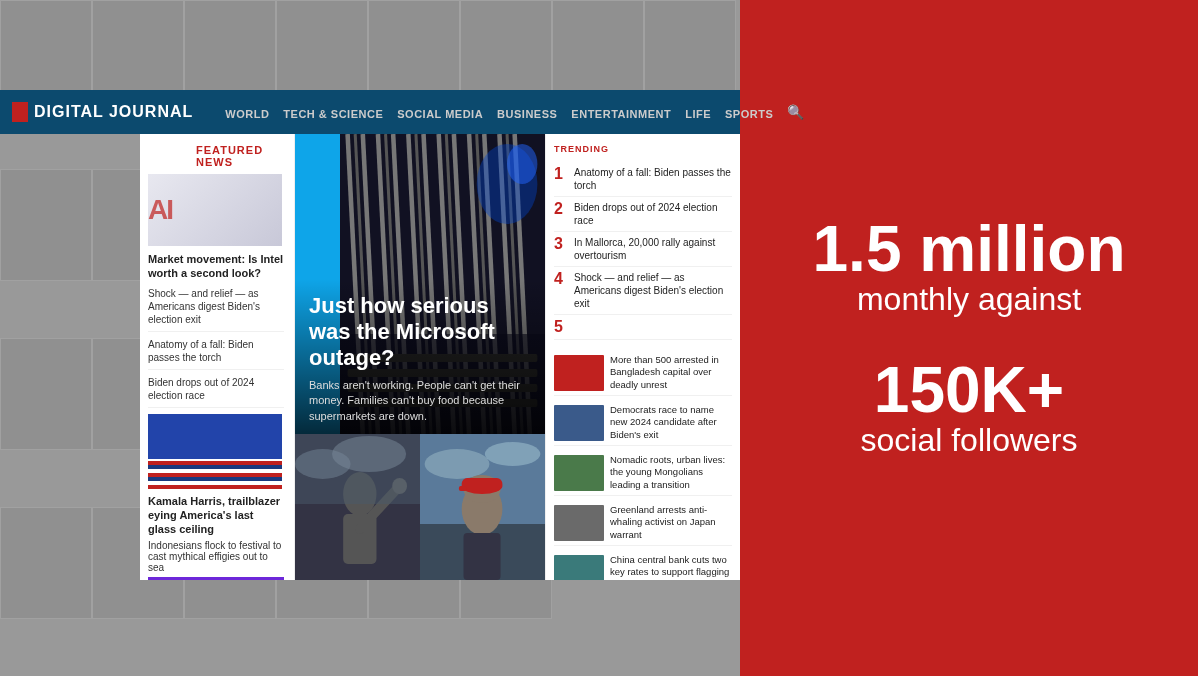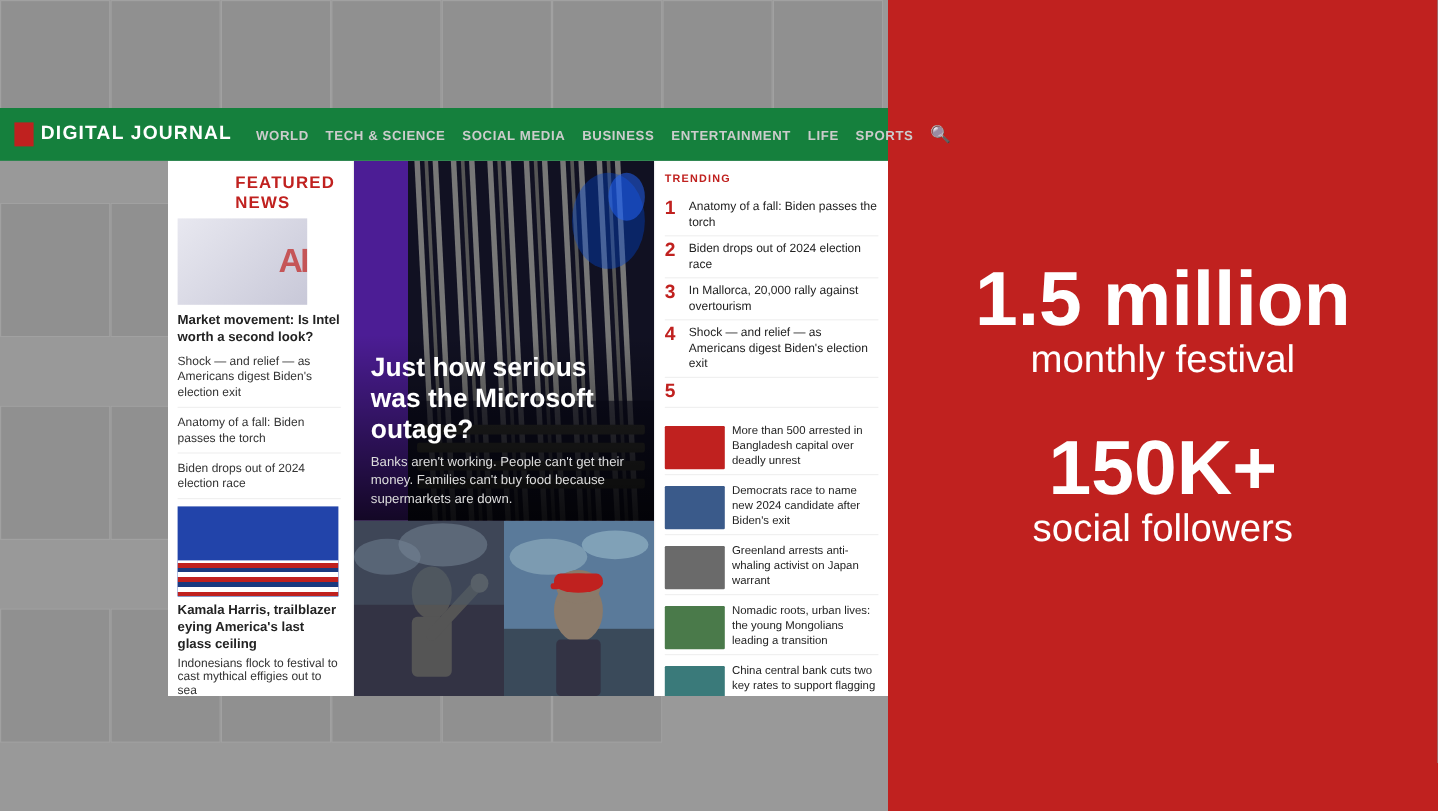--- a/index.html
+++ b/index.html
@@ -24,22 +24,22 @@
       display: flex; flex-direction: column; align-items: center; justify-content: center;
       gap: 40px;
     }
     .stat-block { text-align: center; color: white; }
     .stat-number { font-size: 64px; font-weight: 900; line-height: 1; }
     .stat-label { font-size: 32px; font-weight: 400; }
 
     
     .navbar {
       position: absolute; top: 90px; left: 0; width: 740px; height: 44px;
-      background: #15803d;
-      display: flex; align-items: center; padding: 0 12px; gap: 0;
+      background: #0c4a6e;
+      display: flex; align-items: center; padding: 0 12px; gap: 12px;
       z-index: 10;
     }
     .logo-area {
       display: flex; align-items: center; gap: 6px; margin-right: 20px;
     }
     .logo-box {
       width: 16px; height: 20px; background: #c0211f; flex-shrink: 0;
     }
     .logo-text {
       color: white; font-size: 16px; font-weight: 700; letter-spacing: 1px; white-space: nowrap;
@@ -61,26 +61,26 @@
       background: white;
       display: flex;
     }
 
     
     .left-col {
       width: 155px; padding: 10px 10px 10px 8px; flex-shrink: 0; border-right: 1px solid #eee;
       overflow: hidden;
     }
     .featured-label {
-      font-size: 14px; font-weight: 700; color: #c0211f; letter-spacing: 1px;
+      font-size: 11px; font-weight: 700; color: #c0211f; letter-spacing: 1px;
       margin-bottom: 6px; text-transform: uppercase; padding-left: 48px;
     }
     .featured-img {
-      width: 108px; height: 72px; background: #ddd; margin-bottom: 6px;
-      display: flex; align-items: center; justify-content: flex-end;
+      width: 134px; height: 72px; background: #ddd; margin-bottom: 6px;
+      display: flex; align-items: center; justify-content: flex-start;
       font-size: 24px; font-weight: 900; color: #c0211f; letter-spacing: -2px;
       background: linear-gradient(135deg, #e8e8f0 0%, #c8c8d8 100%);
       position: relative; overflow: hidden;
     }
     .featured-img-text { font-size: 28px; font-weight: 900; color: #c0211f; opacity: 0.7; }
     .featured-title {
       font-size: 11px; font-weight: 700; color: #222; margin-bottom: 6px; line-height: 1.3;
     }
     .left-links { display: flex; flex-direction: column; gap: 6px; }
     .left-link { font-size: 10px; color: #333; line-height: 1.3; border-bottom: 1px solid #f0f0f0; padding-bottom: 5px; }
@@ -98,21 +98,21 @@
     }
     .kamala-title { font-size: 11px; font-weight: 700; color: #222; margin-bottom: 4px; line-height: 1.3; }
     .extra-links { display: flex; flex-direction: column; gap: 5px; margin-top: 4px; }
     .extra-link { font-size: 10px; color: #333; border-bottom: 5px solid #6d28d9; padding-bottom: 4px; }
 
     
     .center-col {
       flex: 1; position: relative; overflow: hidden;
     }
     .main-hero {
-      width: 100%; height: 300px; background: #4c1d95;
+      width: 100%; height: 300px; background: #0ea5e9;
       position: relative; overflow: hidden; padding-left: 45px;
     }
     
     .cable-bg {
       width: 100%; height: 100%;
       background: linear-gradient(180deg, #2a2a3a 0%, #1a1a2a 40%, #0a0a1a 100%);
       position: relative;
     }
     .hero-overlay {
       position: absolute; bottom: 0; left: 0; right: 0; padding: 14px 14px 10px;
@@ -199,21 +199,21 @@
     <div class="bg-face"></div>
     <div class="bg-face"></div>
     <div class="bg-face"></div>
     <div class="bg-face"></div>
     <div class="bg-face"></div>
 </div>
 
 <div class="right-panel">
   <div class="stat-block">
     <div class="stat-number">1.5 million</div>
-    <div class="stat-label">monthly festival</div>
+    <div class="stat-label">monthly against</div>
   </div>
   <div class="stat-block">
     <div class="stat-number">150K+</div>
     <div class="stat-label">social followers</div>
   </div>
 </div>
 
 <div class="navbar">
   <div class="logo-area">
     <div class="logo-box"></div>
@@ -370,28 +370,28 @@
     <div class="news-items">
       <div class="news-item">
         <div class="news-thumb thumb-red"></div>
         <span class="news-text">More than 500 arrested in Bangladesh capital over deadly unrest</span>
       </div>
       <div class="news-item">
         <div class="news-thumb thumb-blue"></div>
         <span class="news-text">Democrats race to name new 2024 candidate after Biden's exit</span>
       </div>
       <div class="news-item">
+        <div class="news-thumb thumb-green"></div>
+        <span class="news-text">Nomadic roots, urban lives: the young Mongolians leading a transition</span>
+      </div>
+      <div class="news-item">
         <div class="news-thumb thumb-gray"></div>
         <span class="news-text">Greenland arrests anti-whaling activist on Japan warrant</span>
       </div>
       <div class="news-item">
-        <div class="news-thumb thumb-green"></div>
-        <span class="news-text">Nomadic roots, urban lives: the young Mongolians leading a transition</span>
-      </div>
-      <div class="news-item">
         <div class="news-thumb thumb-teal"></div>
         <span class="news-text">China central bank cuts two key rates to support flagging economy</span>
       </div>
 
     </div>
   </div>
 
 </div>
 
 </body></html>

